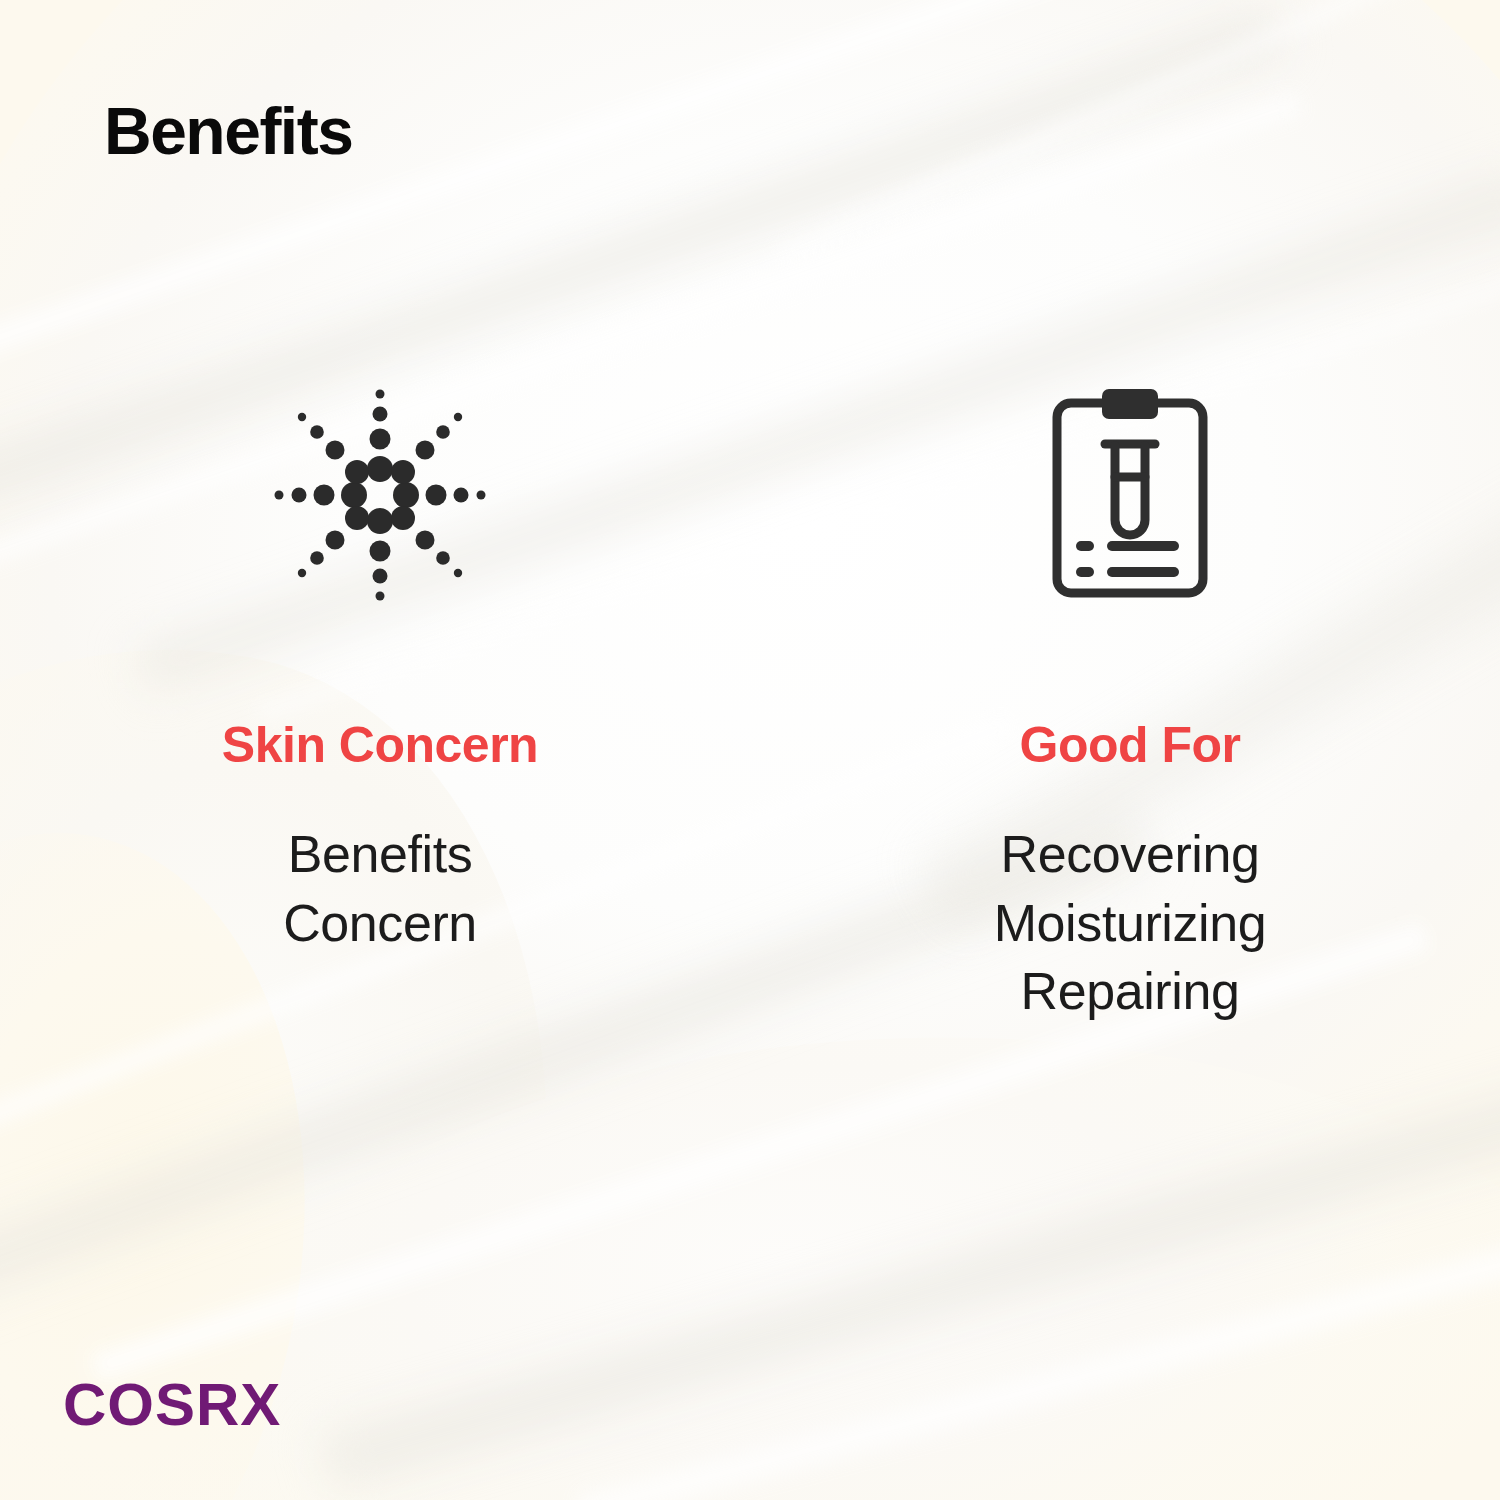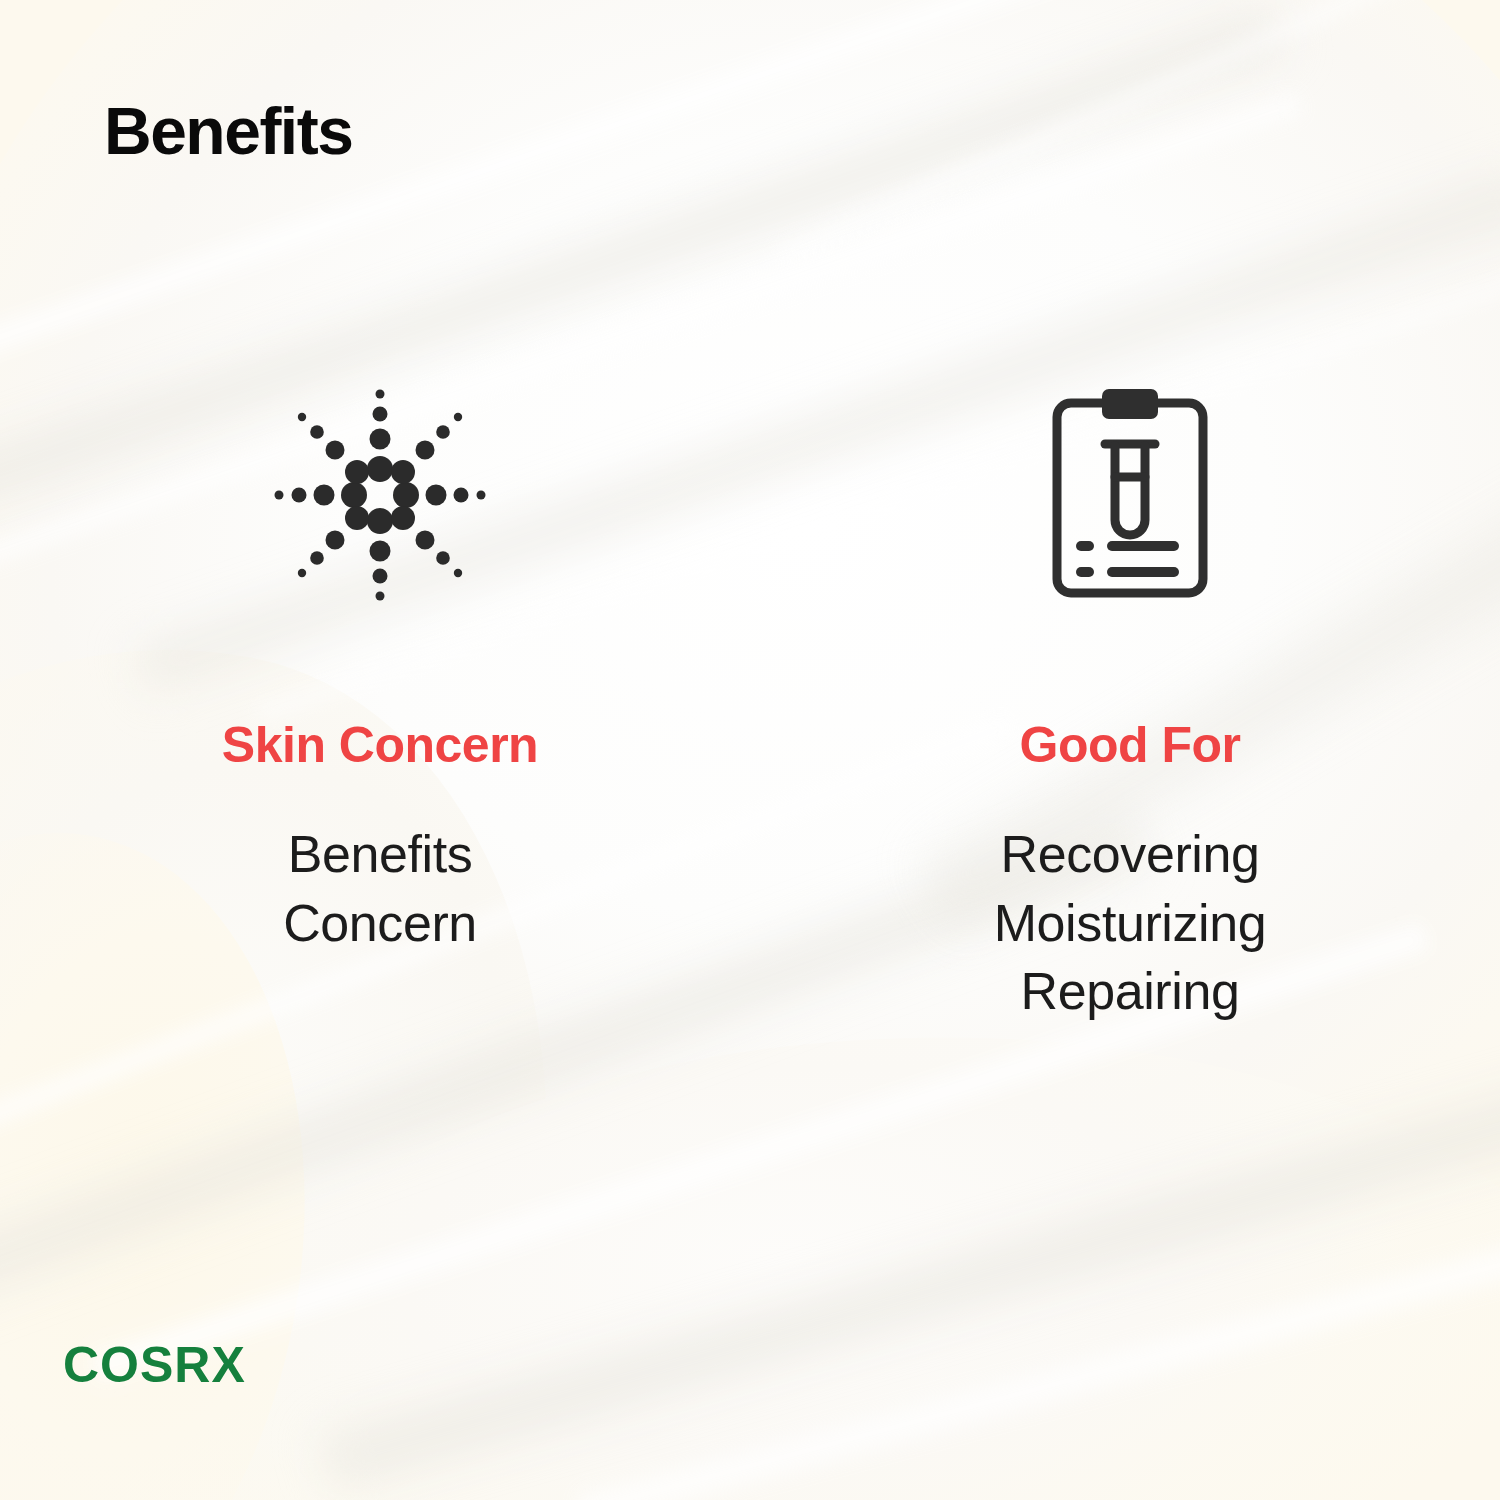--- a/index.html
+++ b/index.html
@@ -174,25 +174,25 @@
     font-size: 52px;
     font-weight: 300;
     color: #1c1c1c;
     line-height: 1.32;
     letter-spacing: -0.4px;
   }
 
   .brand-logo {
     position: absolute;
     left: 63px;
-    top: 1340px;
-    font-size: 50px;
+    top: 1375px;
+    font-size: 60px;
     font-weight: bold;
     letter-spacing: 1px;
-    color: #15803d;
+    color: #701a75;
     line-height: 1;
   }
 </style>
 </head>
 <body>
 
 <div id="stage">
 
   <div class="bg-layer">
     <div class="cream-topright"></div>

